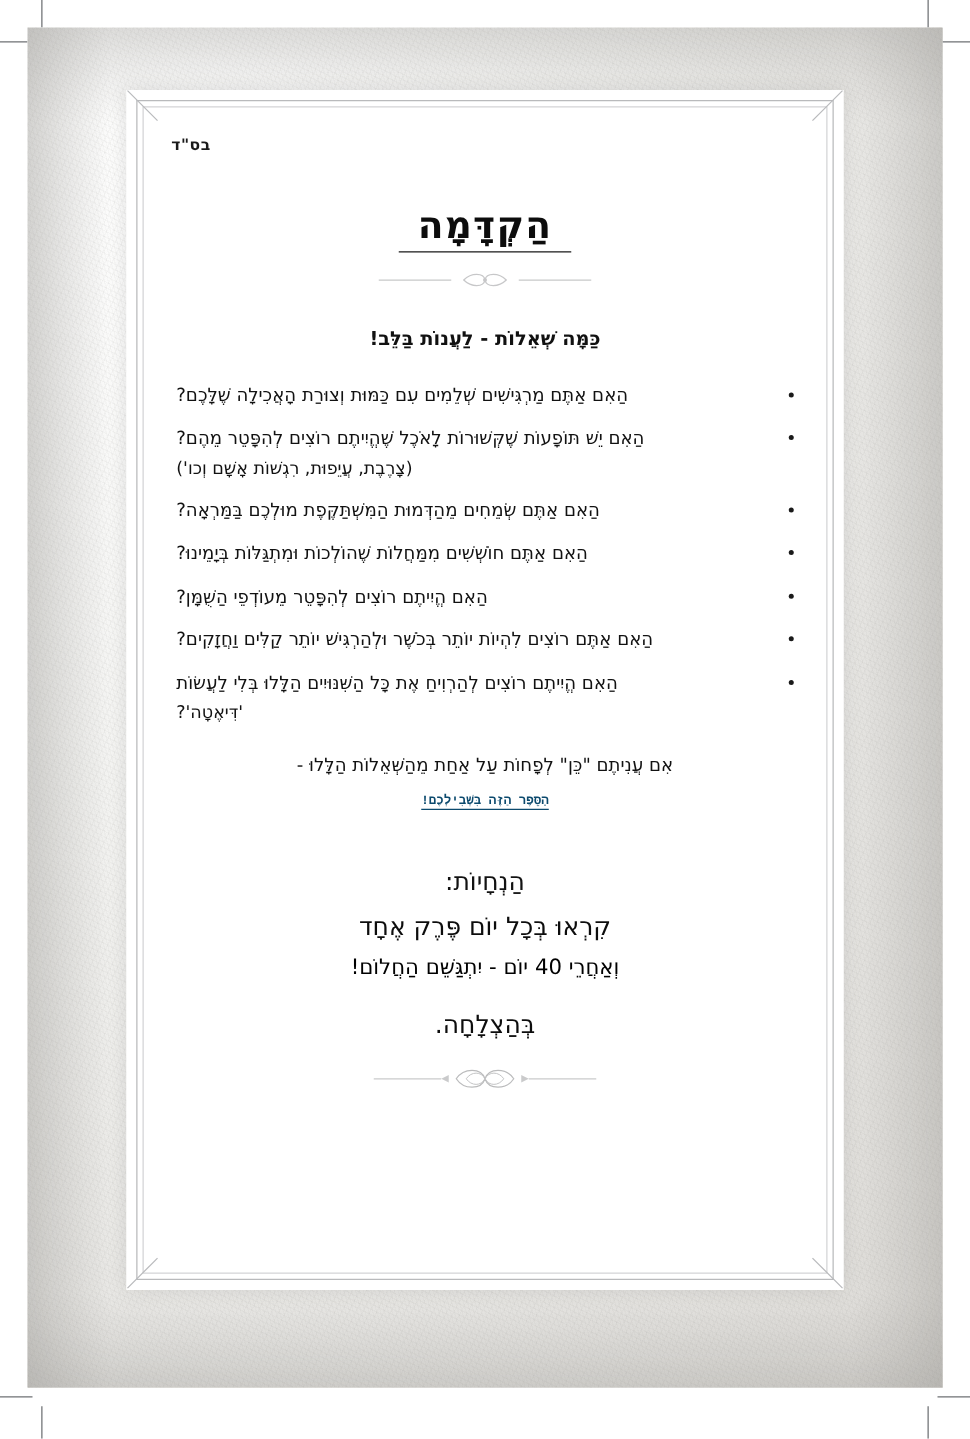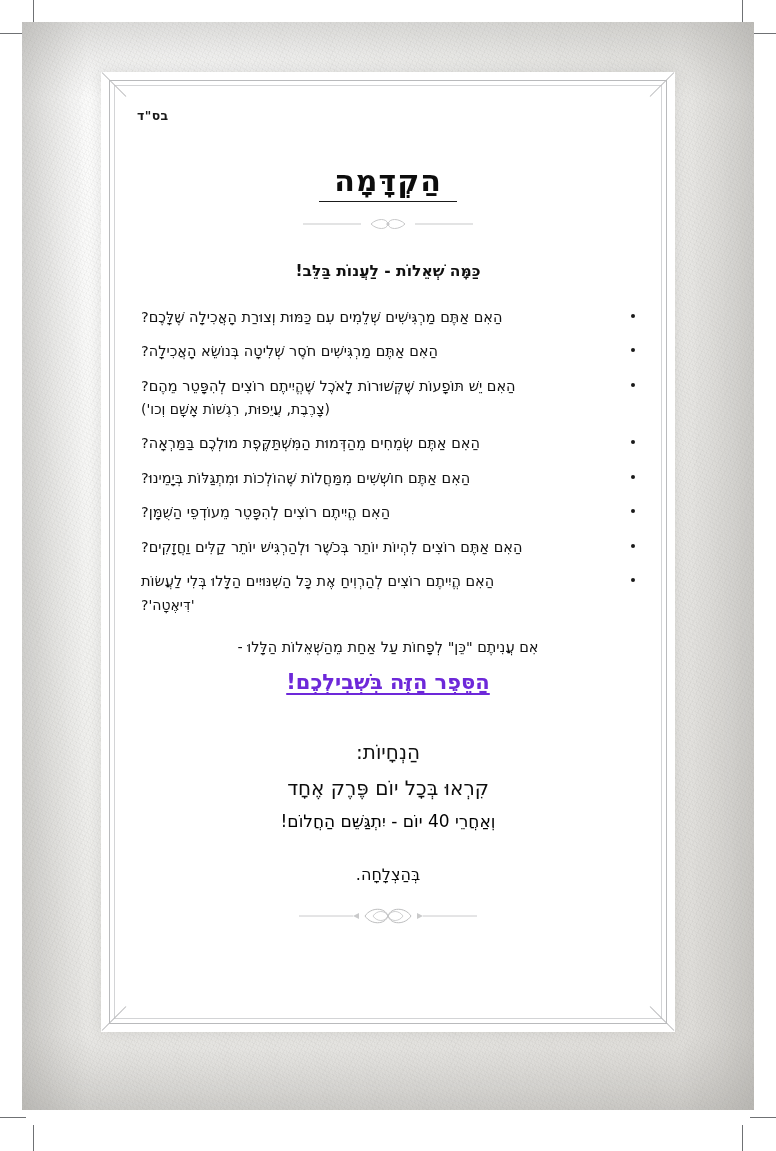--- a/index.html
+++ b/index.html
@@ -172,45 +172,46 @@
   }
 
   .answer-note {
     margin-top: 20px;
     font-size: 14.5px;
     line-height: 1.6;
     color: #121212;
   }
   .answer-strong {
     margin-top: 11px;
-    font-size: 21px;
+    font-size: 10px;
     font-weight: bold;
     text-decoration: underline;
     text-underline-offset: 4px;
-    color: #6d28d9;
+    color: #0c4a6e;
+    font-family: Liberation Mono, monospace;
   }
 
   .guide-title {
     margin-top: 46px;
     font-size: 20px;
     color: #121212;
   }
   .guide-main {
     margin-top: 12px;
     font-size: 20px;
     color: #0d0d0d;
   }
   .guide-sub {
     margin-top: 11px;
     font-size: 17px;
     color: #000000;
   }
   .blessing {
-    margin-top: 34px;
-    font-size: 16px;
+    margin-top: 23px;
+    font-size: 20px;
     color: #0d0d0d;
   }
 
   .ornament-bottom {
     margin: 22px auto 0 auto;
     width: 186px;
     height: 20px;
     opacity: 0.6;
   }
 </style>
@@ -254,24 +255,20 @@
       <path d="M78 8 C84 2, 94 2, 95 8 C96 14, 106 14, 112 8 C106 2, 96 2, 95 8 C94 14, 84 14, 78 8 Z" stroke="#9a9b9d" stroke-width="1" fill="none"></path>
       <circle cx="95" cy="8" r="1.6" fill="#9a9b9d"></circle>
     </svg>
 
     <div class="lead">כַּמָּה שְׁאֵלוֹת - לַעֲנוֹת בַּלֵּב!</div>
 
     <ul class="q-list">
       <li>
         <span class="bullet"></span>
         <span>הַאִם אַתֶּם מַרְגִּישִׁים שְׁלֵמִים עִם כַּמּוּת וְצוּרַת הָאֲכִילָה שֶׁלָּכֶם?</span>
-      </li>
-      <li>
-        <span class="bullet"></span>
-        <span>הַאִם אַתֶּם מַרְגִּישִׁים חֹסֶר שְׁלִיטָה בְּנוֹשֵׂא הָאֲכִילָה?</span>
       </li>
       <li>
         <span class="bullet"></span>
         <span>הַאִם יֵשׁ תּוֹפָעוֹת שֶׁקְּשׁוּרוֹת לָאֹכֶל שֶׁהֱיִיתֶם רוֹצִים לְהִפָּטֵר מֵהֶם?</span>
         <span class="sub">(צָרֶבֶת, עֲיֵפוּת, רִגְשׁוֹת אָשָׁם וְכו')</span>
       </li>
       <li>
         <span class="bullet"></span>
         <span>הַאִם אַתֶּם שְׂמֵחִים מֵהַדְּמוּת הַמִּשְׁתַּקֶּפֶת מוּלְכֶם בַּמַּרְאָה?</span>
       </li>

